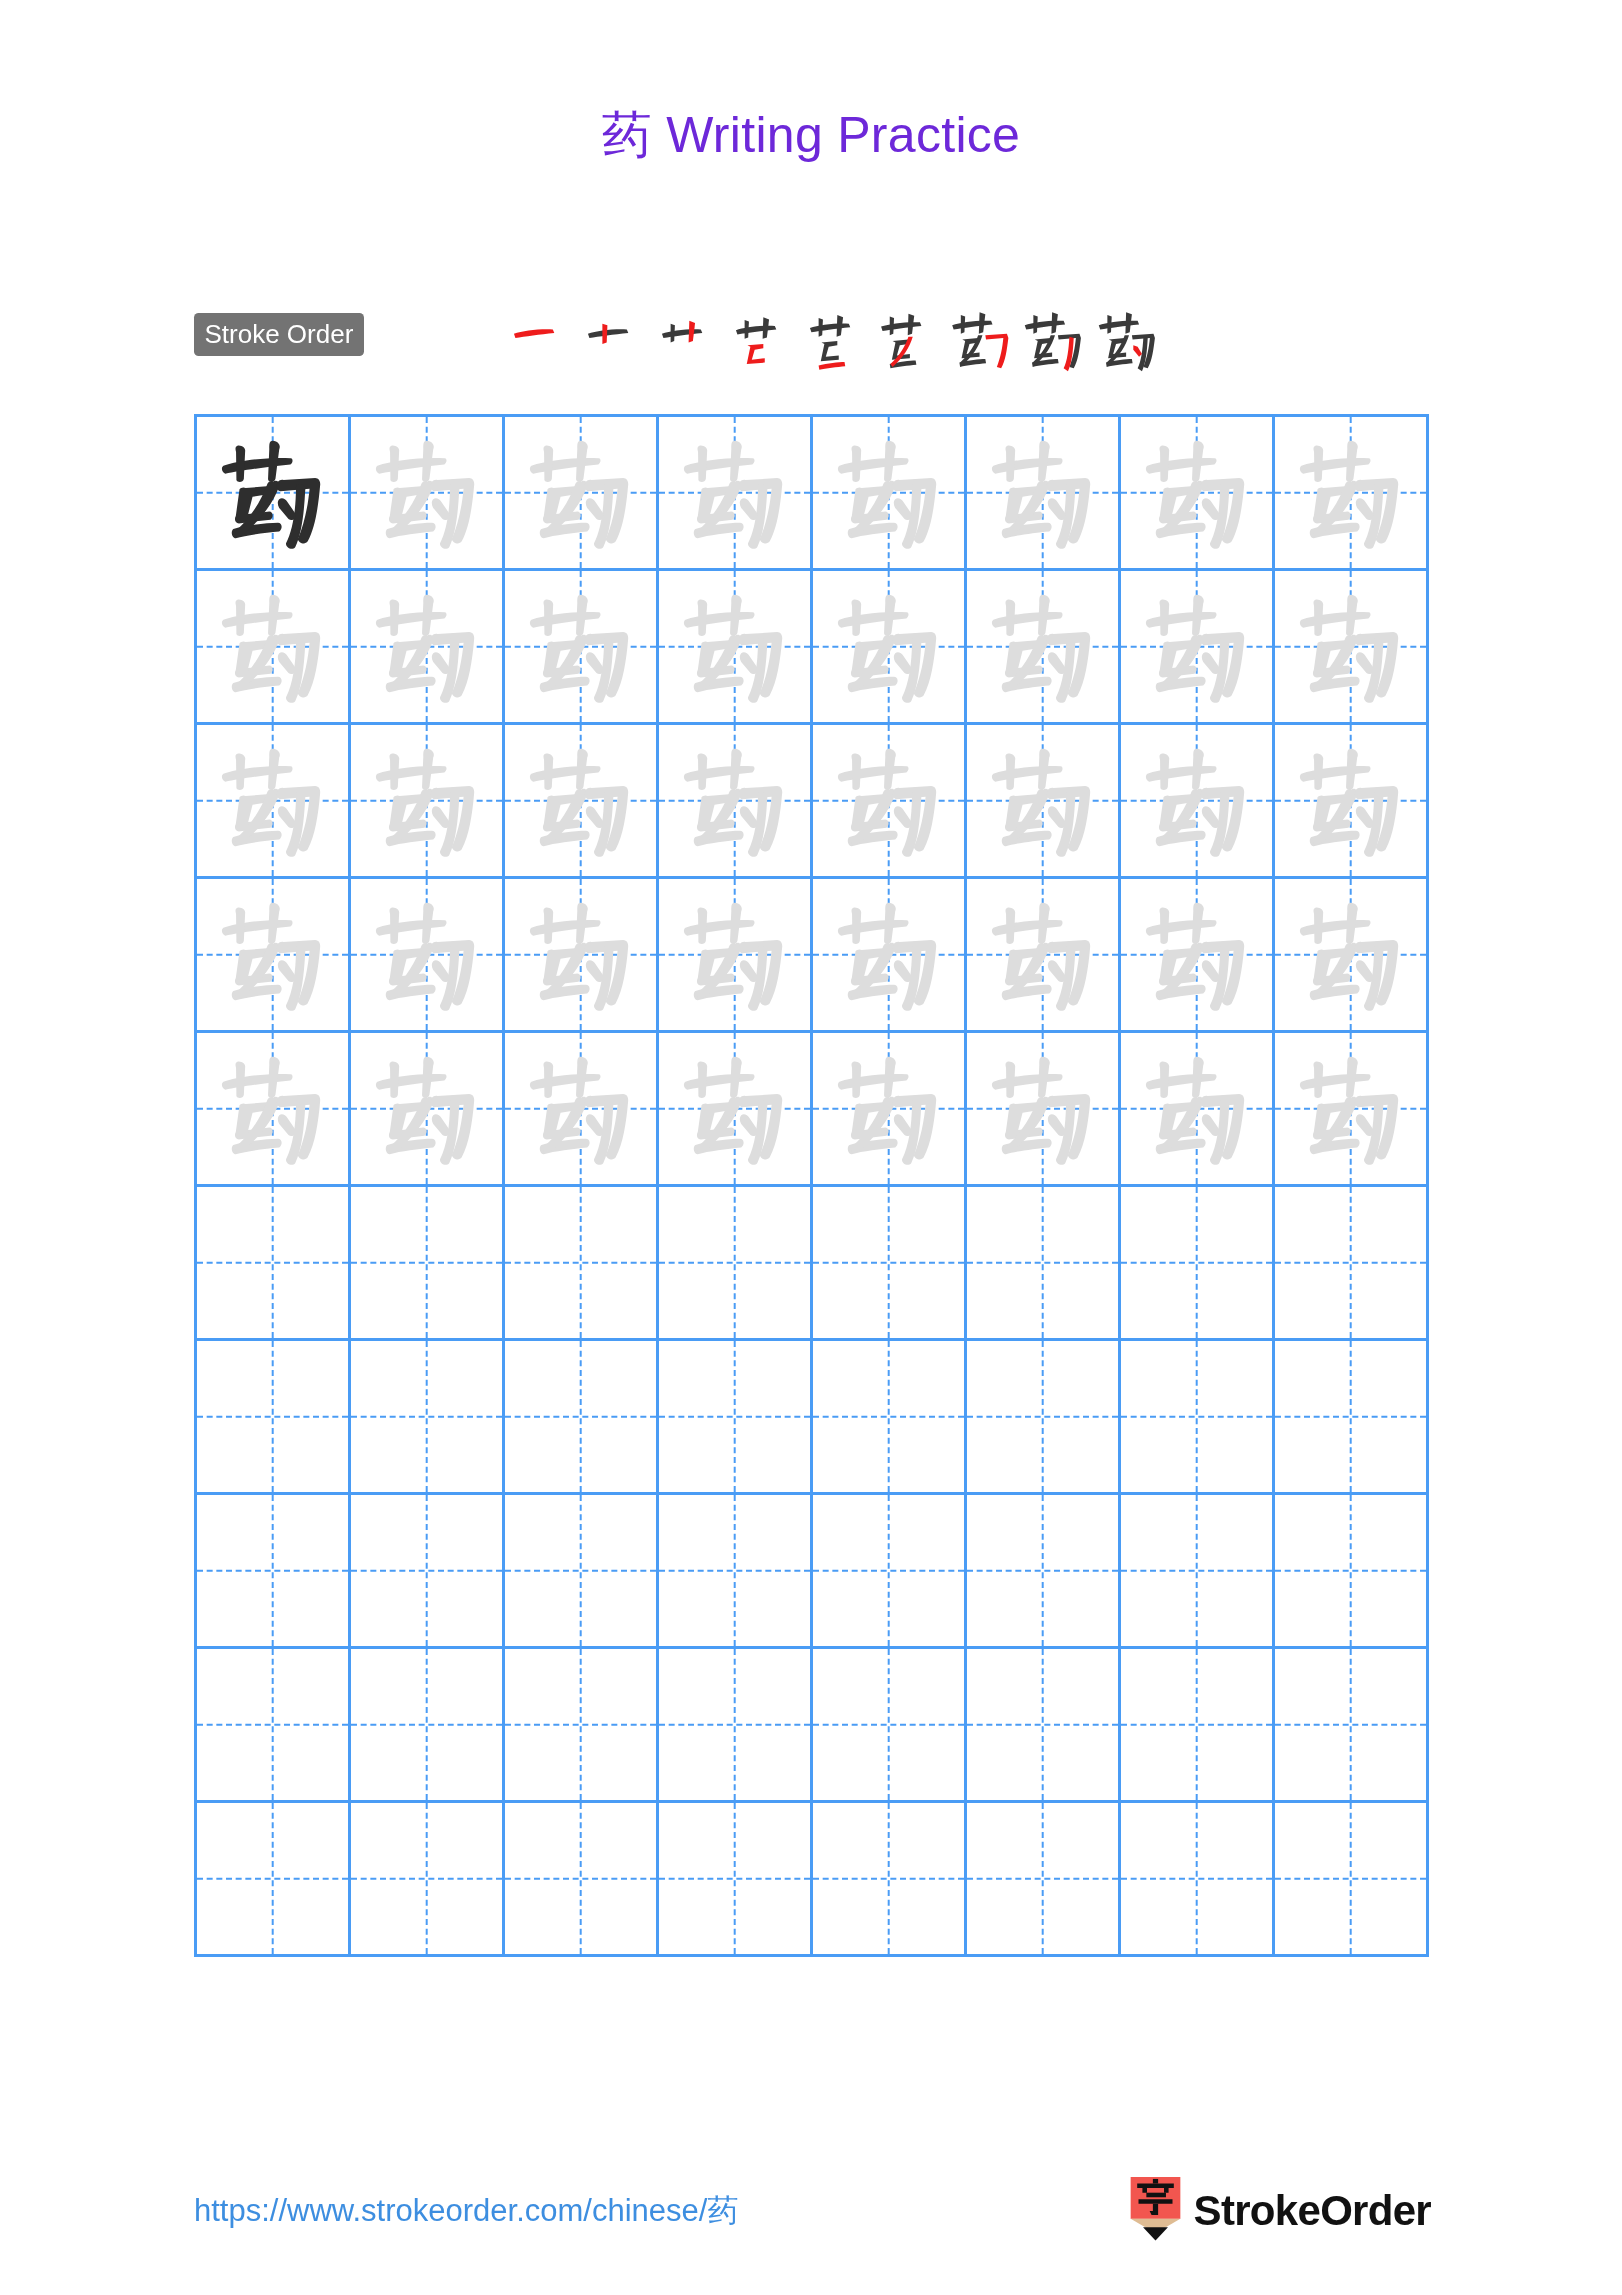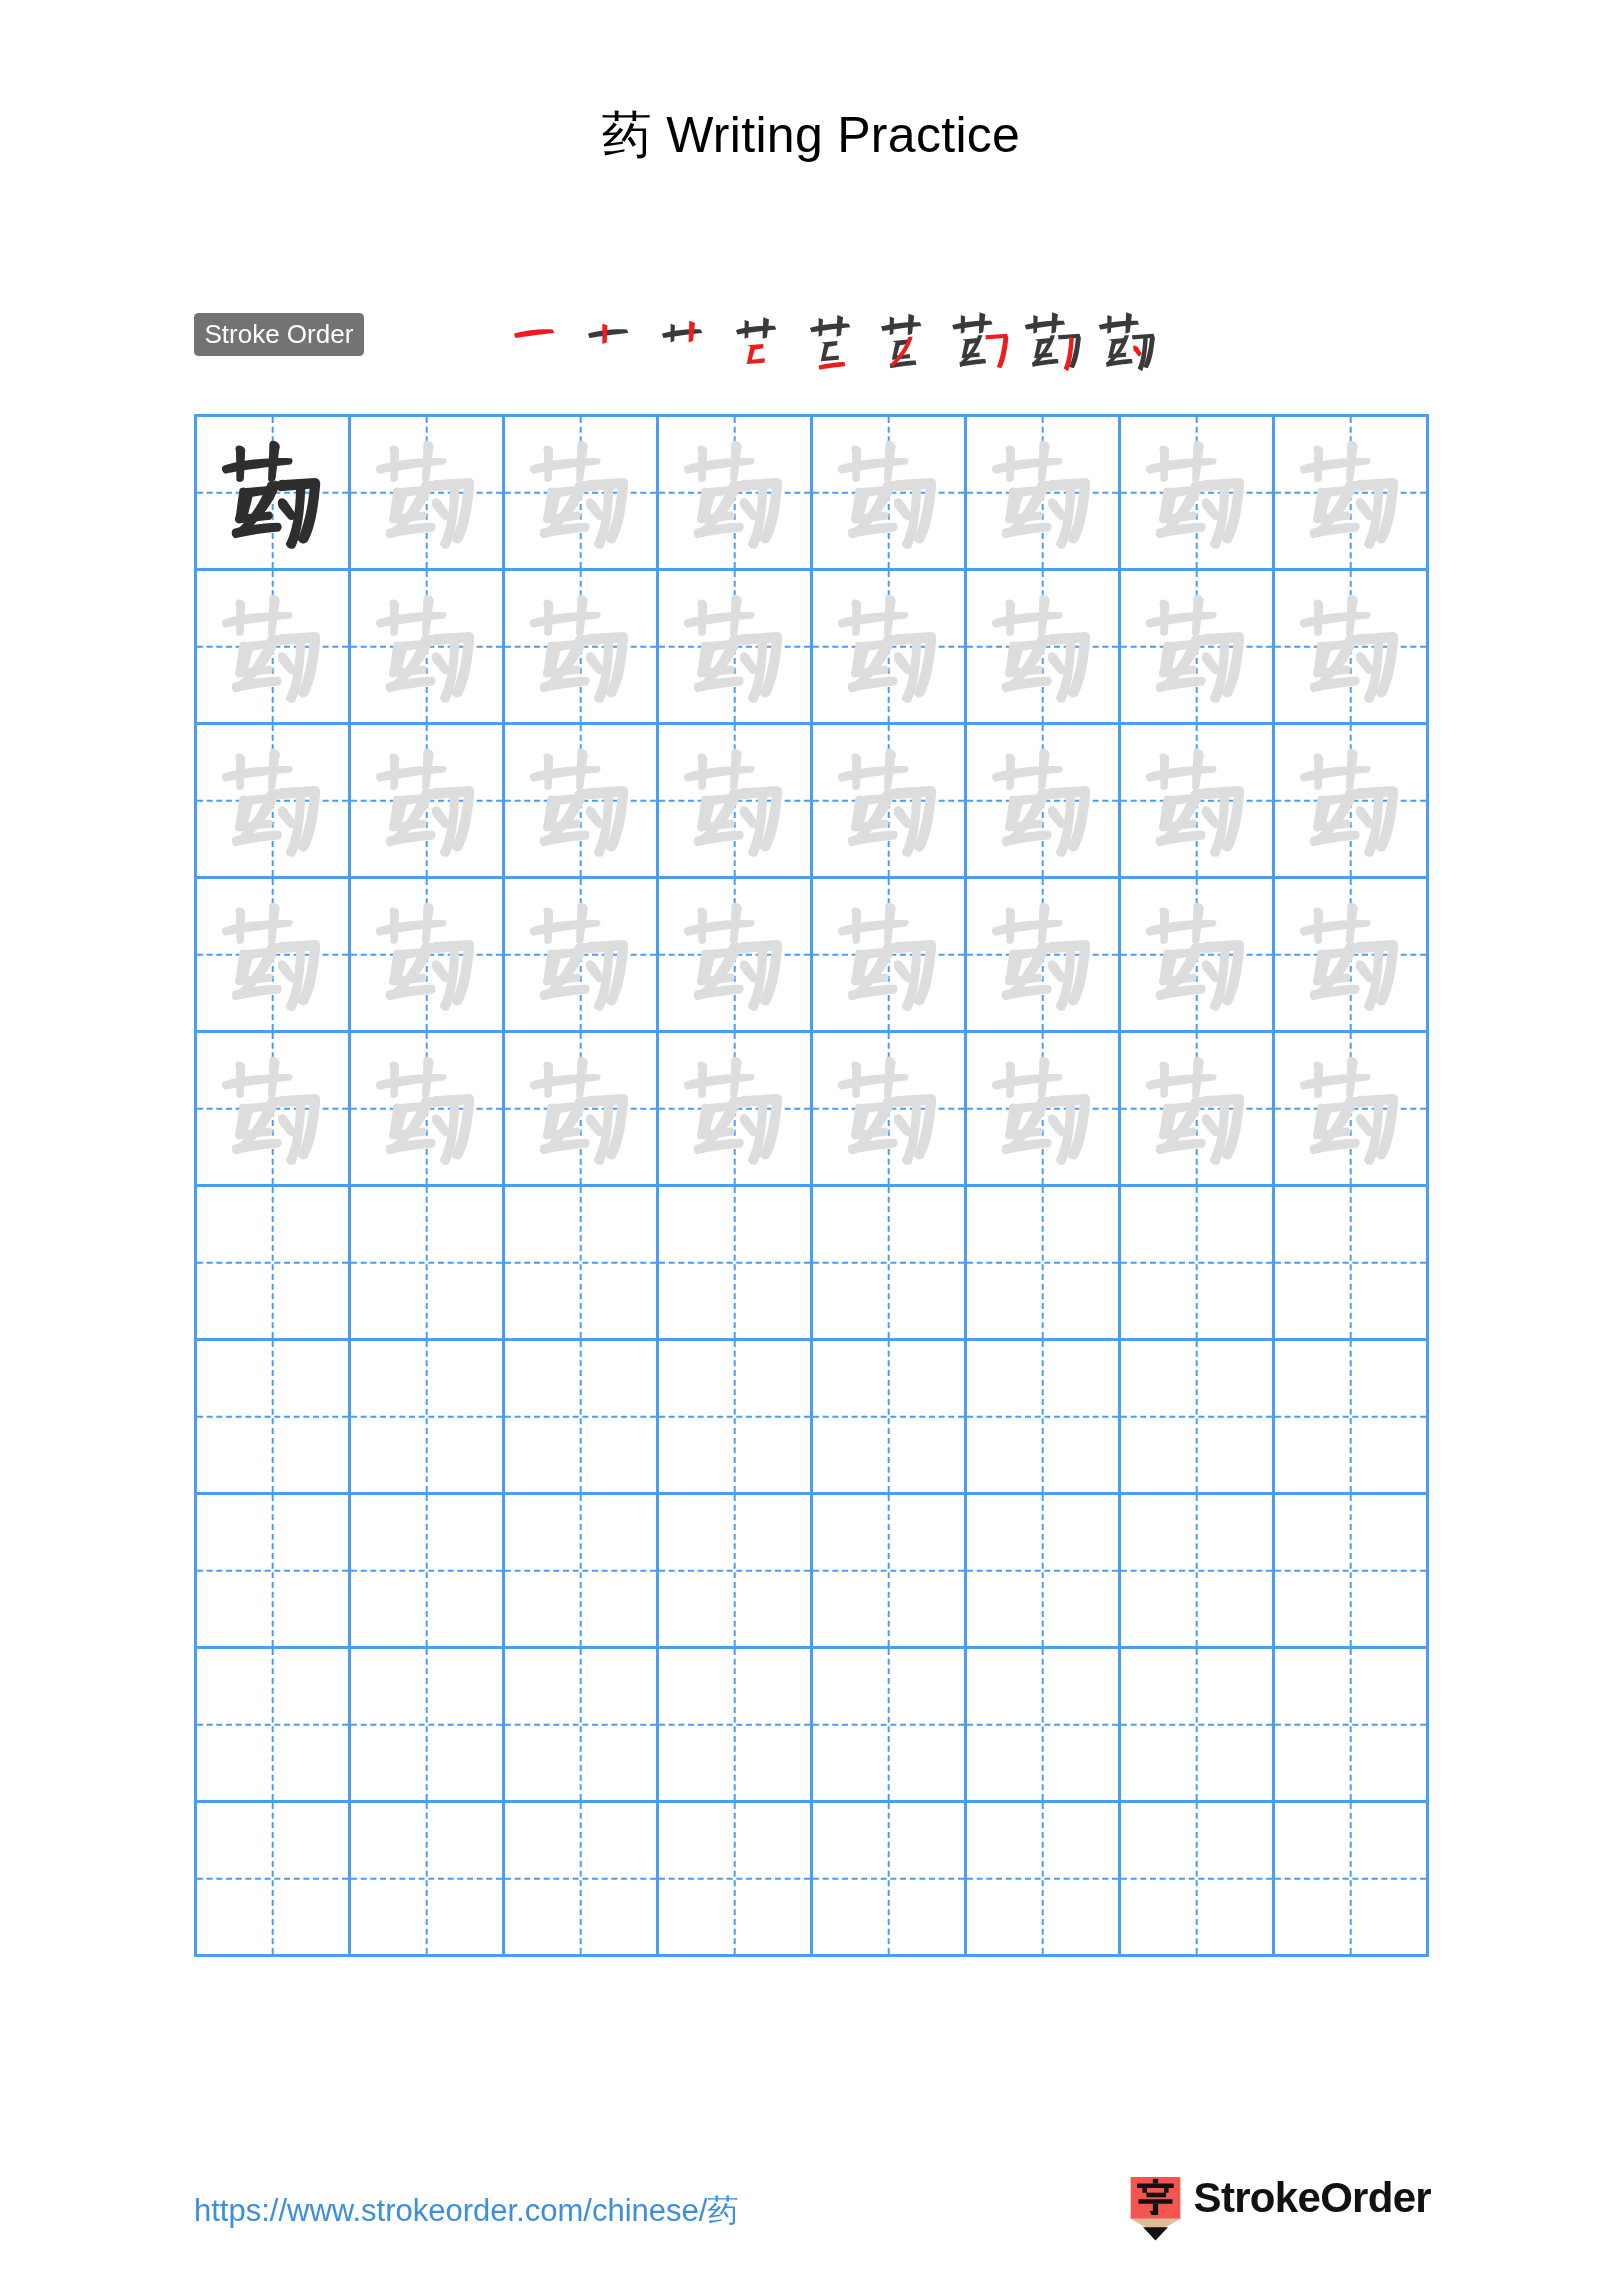--- a/index.html
+++ b/index.html
@@ -17,21 +17,21 @@
 
   
   #page-title {
     position: absolute;
     top: 110px;
     left: 0;
     width: 1622px;
     text-align: center;
     font-size: 50px;
     font-weight: 400;
-    color: #000000;
+    color: #6d28d9;
     letter-spacing: 0.3px;
     line-height: 1;
     white-space: nowrap;
   }
 
   
   #stroke-order-row {
     position: absolute;
     top: 305px;
     left: 194px;
@@ -147,21 +147,21 @@
     justify-content: space-between;
   }
   #footer-url {
     font-size: 31px;
     color: #3d8ee0;
     white-space: nowrap;
     line-height: 1;
   }
   #footer-logo {
     display: flex;
-    align-items: flex-start;
+    align-items: center;
     gap: 11px;
   }
   #logo-mark {
     width: 55px;
     height: 68px;
     position: relative;
     flex: 0 0 auto;
   }
   #logo-wordmark {
     font-size: 42px;

